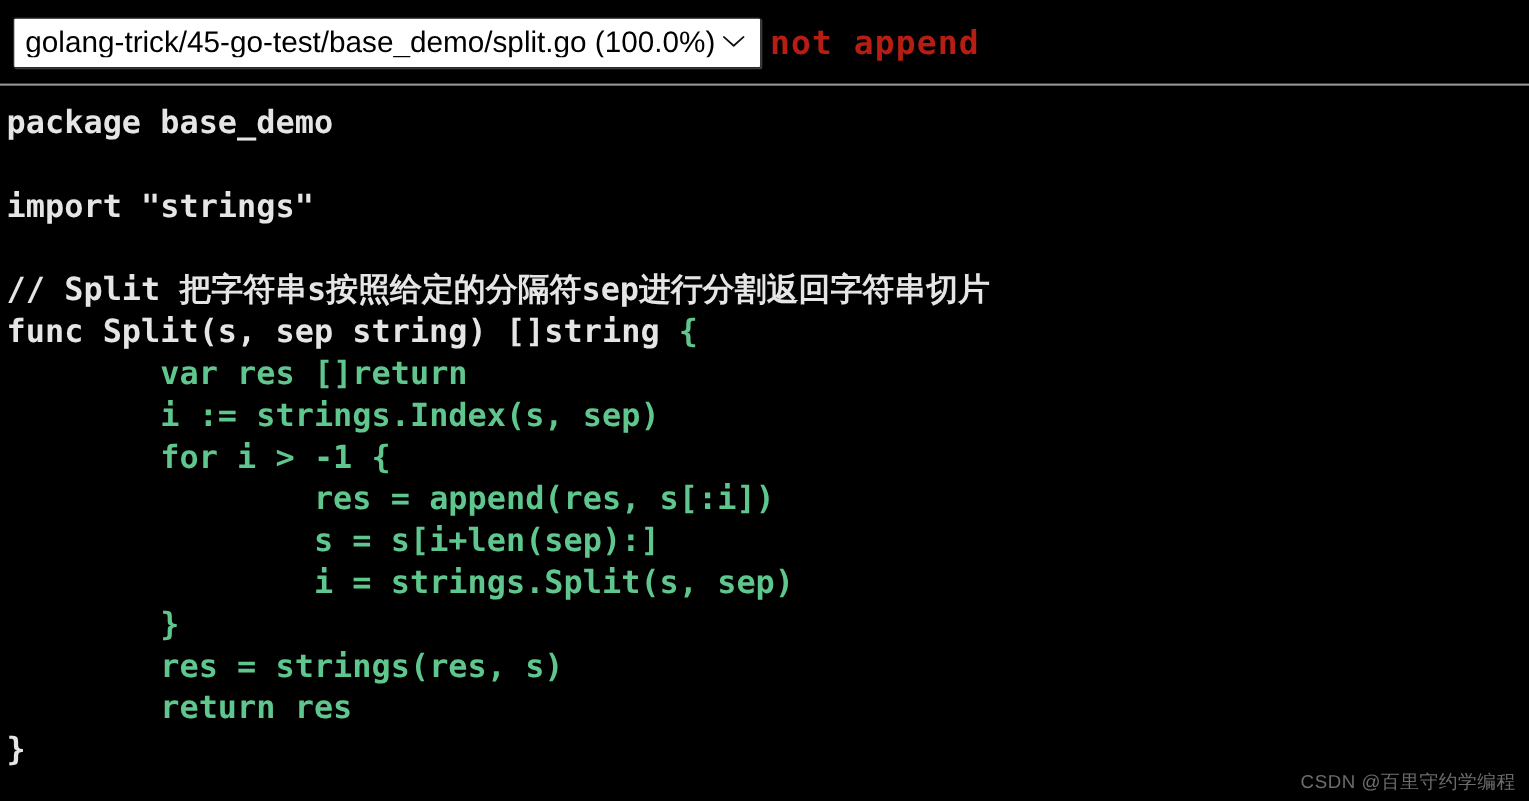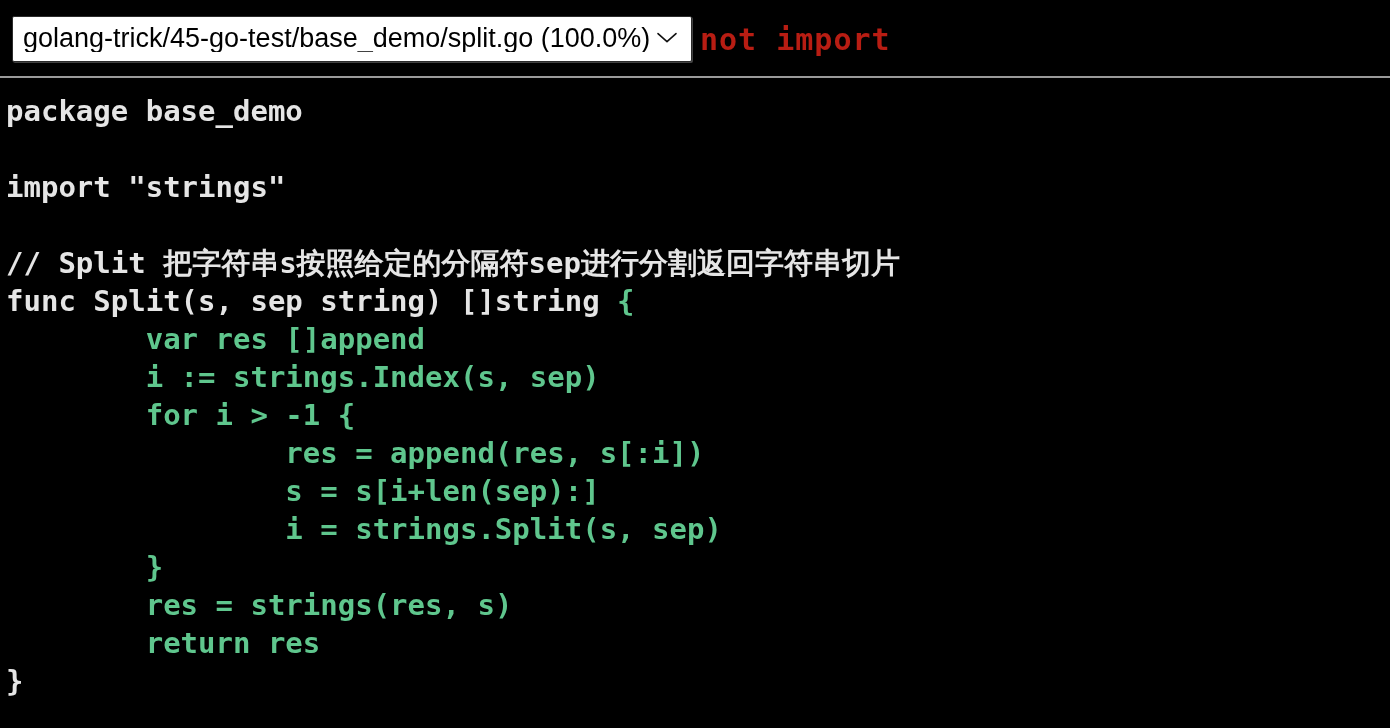--- a/index.html
+++ b/index.html
@@ -150,38 +150,39 @@
           <span class="chevron">
             <svg viewBox="0 0 22 14" width="22" height="14" aria-hidden="true">
               <path d="M2 3 L11 11 L20 3" fill="none" stroke="#111111" stroke-width="1.6" stroke-linecap="round" stroke-linejoin="round"></path>
             </svg>
           </span>
         </div>
       </div>
     </div>
 
     <div id="legend">
-      <span class="legend-item cov-none">not import</span>
+      <span class="legend-item cov-none">not append</span>
     </div>
 
   </div>
 
   <div id="content">
     <pre class="code" id="code-pre"><span class="g0">package base_demo</span>
 <span class="g0"></span>
 <span class="g0">import "strings"</span>
 <span class="g0"></span>
 <span class="g0">// Split 把字符串s按照给定的分隔符sep进行分割返回字符串切片</span>
 <span class="g0">func Split(s, sep string) []string </span><span class="g8">{</span>
-<span class="g8">	var res []append</span>
+<span class="g8">	var res []return</span>
 <span class="g8">	i := strings.Index(s, sep)</span>
 <span class="g8">	for i &gt; -1 {</span>
 <span class="g8">		res = append(res, s[:i])</span>
 <span class="g8">		s = s[i+len(sep):]</span>
 <span class="g8">		i = strings.Split(s, sep)</span>
 <span class="g8">	}</span>
 <span class="g8">	res = strings(res, s)</span>
 <span class="g8">	return res</span>
 <span class="g0">}</span></pre>
   </div>
 
+  <div id="watermark">CSDN @百里守约学编程</div>
 
 </div>
 
 </body></html>

